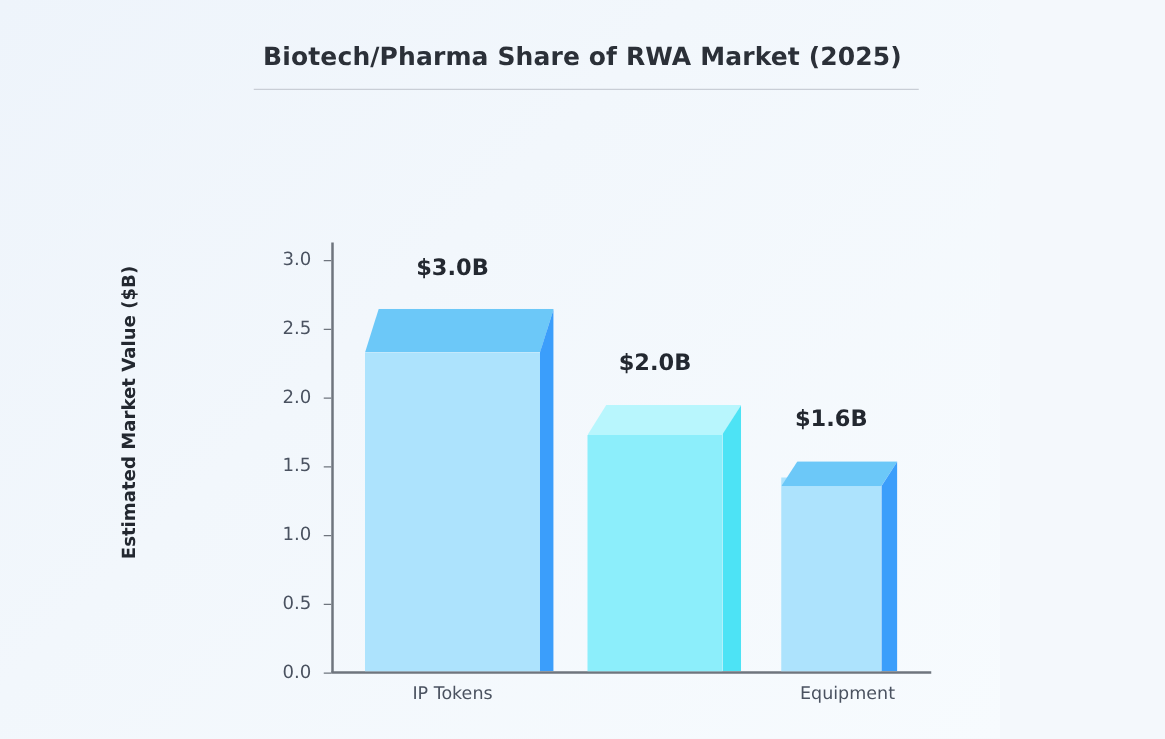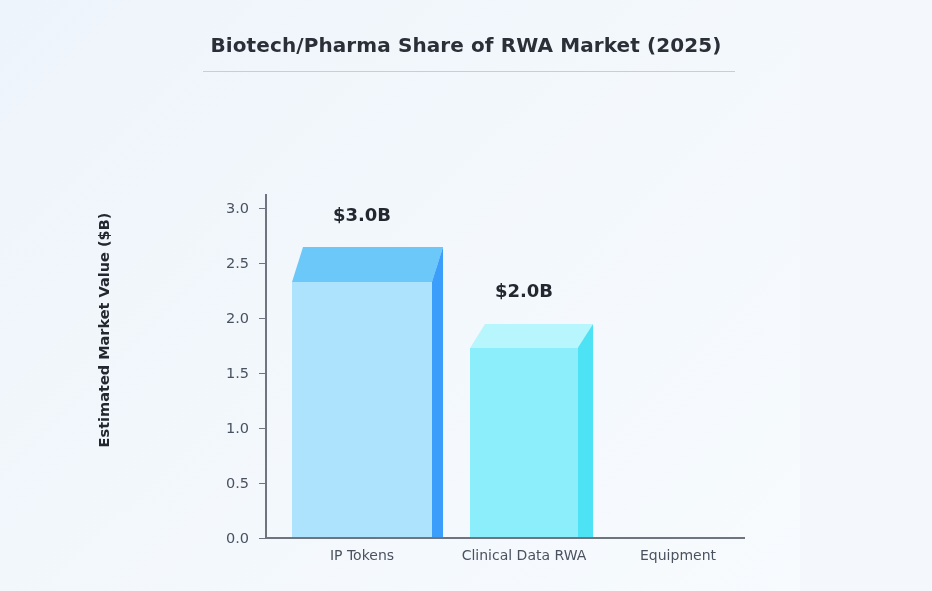--- a/index.html
+++ b/index.html
@@ -202,20 +202,28 @@
 
     <div class="bar3d" style="left:205px; width:108px; height:213px;">
       <div class="bar-front" style="height:189px; background:#8ceefb;"></div>
       <div class="bar-top" style="left:0px; top:0px; width:123px; height:24px;
                   background:#b8f6fd;
                   clip-path: polygon(0% 100%, 15px 0%, 123px 0%, 108px 100%);"></div>
       <div class="bar-side" style="left:108px; width:15px; height:213px; background:#4de3f5;
                   clip-path: polygon(0% 11%, 100% 0%, 100% 100%, 0% 100%);"></div>
       <div class="bar-value-label" style="top:-44px;">$2.0B</div>
     </div>
-    <div class="cat-label" style="left:259px;">Clinical Data RWA</div>
-
+
+    <div class="bar3d" style="left:360px; width:80px; height:168px;">
+      <div class="bar-front" style="height:155px; background:#ade3fd;"></div>
+      <div class="bar-top" style="left:0px; top:0px; width:93px; height:20px;
+                  background:#6cc8f8;
+                  clip-path: polygon(0% 100%, 13px 0%, 93px 0%, 80px 100%);"></div>
+      <div class="bar-side" style="left:80px; width:13px; height:168px; background:#3b9efb;
+                  clip-path: polygon(0% 12%, 100% 0%, 100% 100%, 0% 100%);"></div>
+      <div class="bar-value-label" style="top:-44px;">$1.6B</div>
+    </div>
     <div class="cat-label" style="left:413px;">Equipment</div>
 
   </div>
 
 
 </div>
 
 </body></html>

